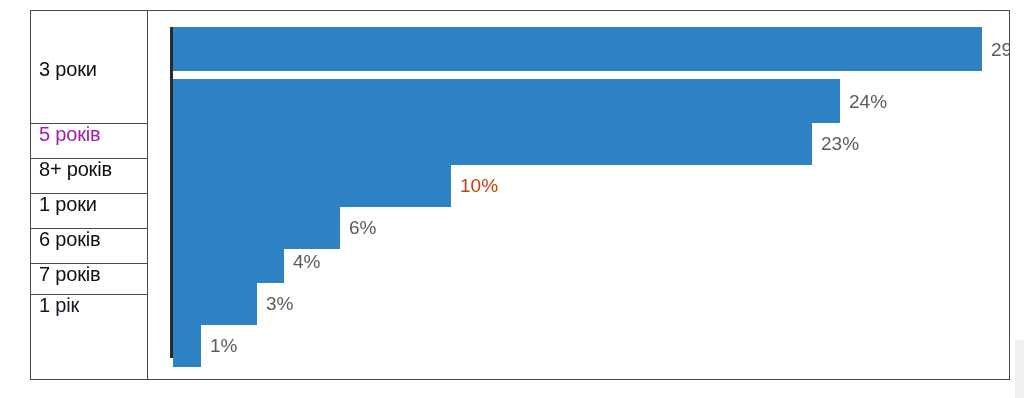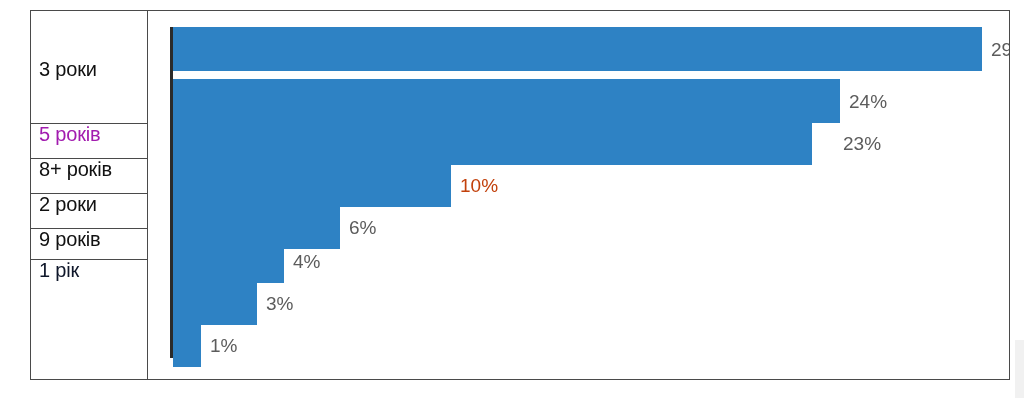--- a/index.html
+++ b/index.html
@@ -112,42 +112,45 @@
     <div class="cat-cell" style="height: 65px; color: rgb(17, 17, 17); border-bottom-color: rgb(74, 74, 74); margin-top: 48px;">
       <span>3 роки</span>
     </div>
     <div class="cat-cell" style="height: 35px; color: #a21caf; border-bottom-color: rgb(74, 74, 74);">
       <span>5 років</span>
     </div>
     <div class="cat-cell" style="height: 35px; color: rgb(17, 17, 17); border-bottom-color: rgb(74, 74, 74);">
       <span>8+ років</span>
     </div>
     <div class="cat-cell" style="height: 35px; color: rgb(17, 17, 17); border-bottom-color: rgb(74, 74, 74);">
-      <span>2 роки</span>
+      <span>1 роки</span>
+    </div>
+    <div class="cat-cell" style="height: 35px; color: rgb(17, 17, 17); border-bottom-color: rgb(74, 74, 74);">
+      <span>6 років</span>
     </div>
     <div class="cat-cell" style="height: 31px; color: rgb(17, 17, 17); border-bottom-color: rgb(74, 74, 74);">
-      <span>9 років</span>
+      <span>7 років</span>
     </div>
     <div class="cat-cell" style="height: 97px; color: #0f172a; border-bottom-color: rgb(74, 74, 74);">
       <span>1 рік</span>
     </div>
   </div>
 
   <div id="plot-area">
     <div id="value-axis" style="background: rgb(43, 43, 43);"></div>
 
     <div class="bar-row" style="top: 16px;">
       <div class="bar" style="width: 809px; background: rgb(46, 130, 196);"></div>
       <div class="bar-label" style="color: rgb(92, 92, 92);">29%</div>
     </div>
     <div class="bar-row" style="top: 68px;">
       <div class="bar" style="width: 667px; background: rgb(46, 130, 196);"></div>
       <div class="bar-label" style="color: rgb(92, 92, 92); text-align: right;">24%</div>
     </div>
-    <div class="bar-row" style="top: 110px; gap: 22px;">
+    <div class="bar-row" style="top: 110px;">
       <div class="bar" style="width: 639px; background: rgb(46, 130, 196);"></div>
       <div class="bar-label" style="color: rgb(92, 92, 92);">23%</div>
     </div>
     <div class="bar-row" style="top: 152px;">
       <div class="bar" style="width: 278px; background: rgb(46, 130, 196);"></div>
       <div class="bar-label" style="color: #c2410c;">10%</div>
     </div>
     <div class="bar-row" style="top: 194px;">
       <div class="bar" style="width: 167px; background: rgb(46, 130, 196);"></div>
       <div class="bar-label" style="color: rgb(92, 92, 92);">6%</div>

